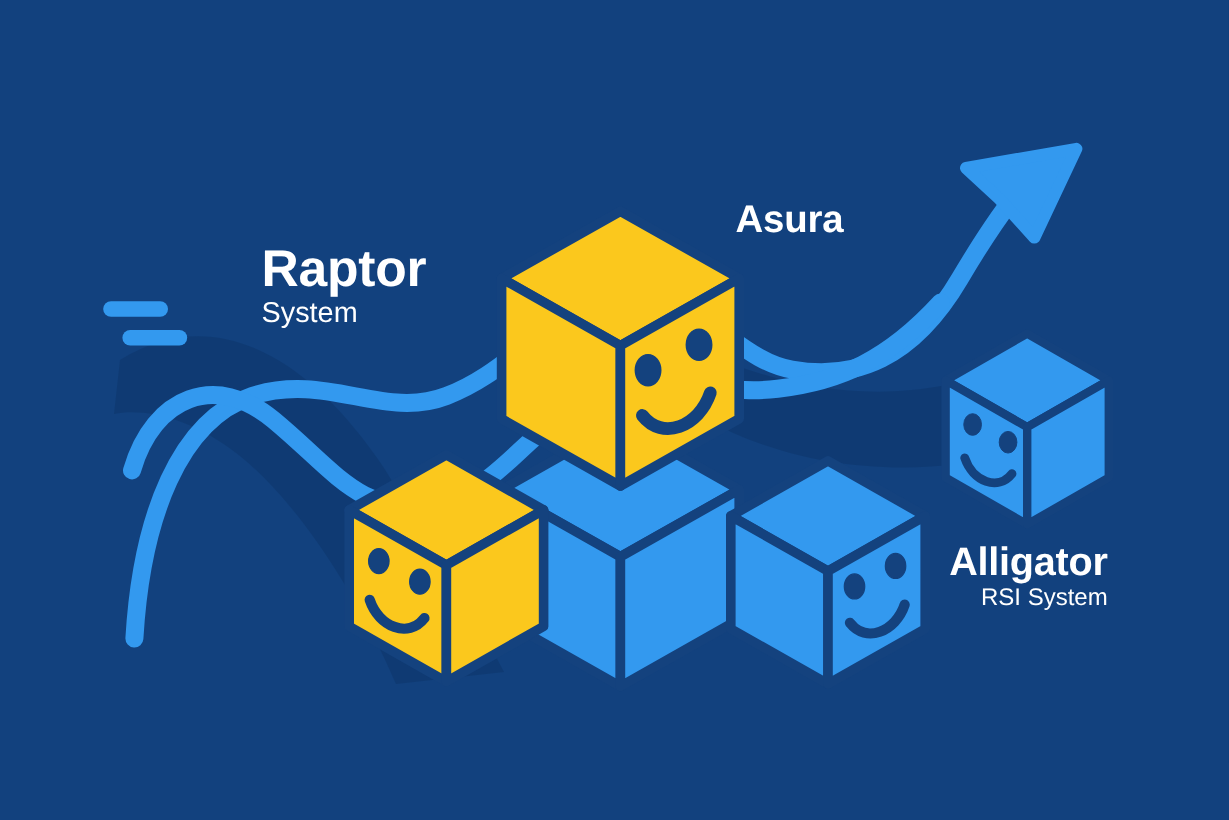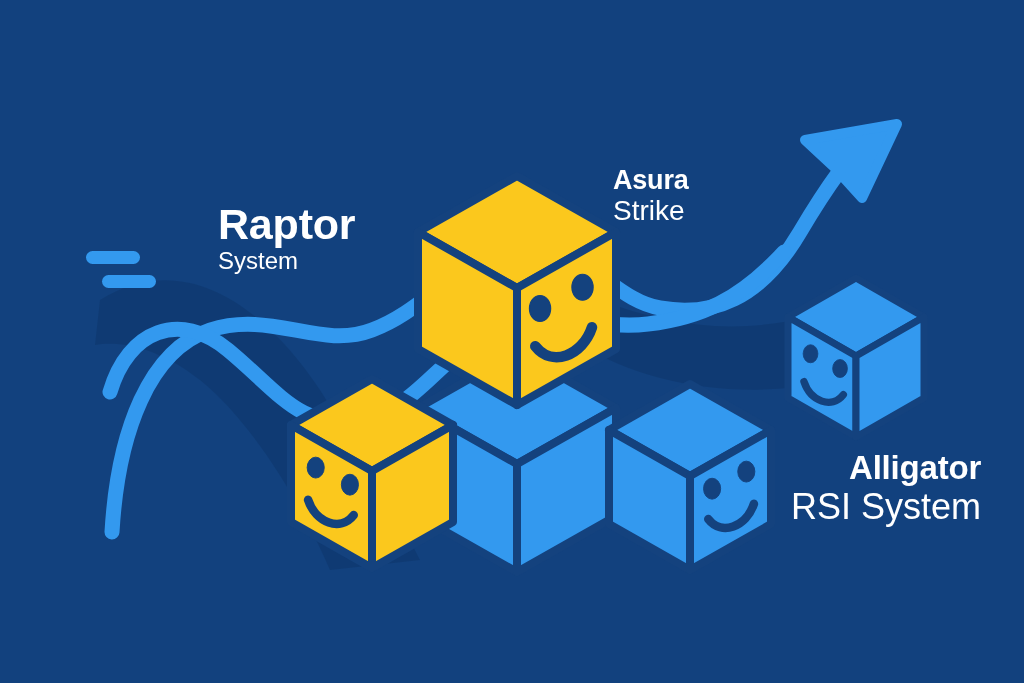--- a/index.html
+++ b/index.html
@@ -47,30 +47,30 @@
     text-align: left;
   }
   #label-raptor .l1 { font-size: 43px; }
   #label-raptor .l2 { font-size: 24px; }
 
   #label-asura {
     left: 613px;
     top: 165px;
     text-align: left;
   }
-  #label-asura .l1 { font-size: 27px; }
+  #label-asura .l1 { font-size: 32px; }
   #label-asura .l2 { font-size: 28px; }
 
   #label-alligator {
     left: 791px;
     top: 450px;
     text-align: right;
   }
   #label-alligator .l1 { font-size: 33px; }
-  #label-alligator .l2 { font-size: 36px; }
+  #label-alligator .l2 { font-size: 20px; }
 </style>
 </head>
 <body>
 
 <div id="stage" style="width: 1024px; height: 683px; background: rgb(18, 65, 126);">
 
   <svg class="art" viewBox="0 0 1024 683">
     <defs>
       <clipPath id="stageClip">
         <rect x="0" y="0" width="1024" height="683"></rect>
@@ -172,21 +172,20 @@
     </g>
   </svg>
 
   <div class="label" id="label-raptor">
     <span class="l1">Raptor</span>
     <span class="l2">System</span>
   </div>
 
   <div class="label" id="label-asura">
     <span class="l1">Asura</span>
-    <span class="l2">Strike</span>
   </div>
 
   <div class="label" id="label-alligator">
     <span class="l1">Alligator</span>
     <span class="l2">RSI System</span>
   </div>
 
 </div>
 
 </body></html>

